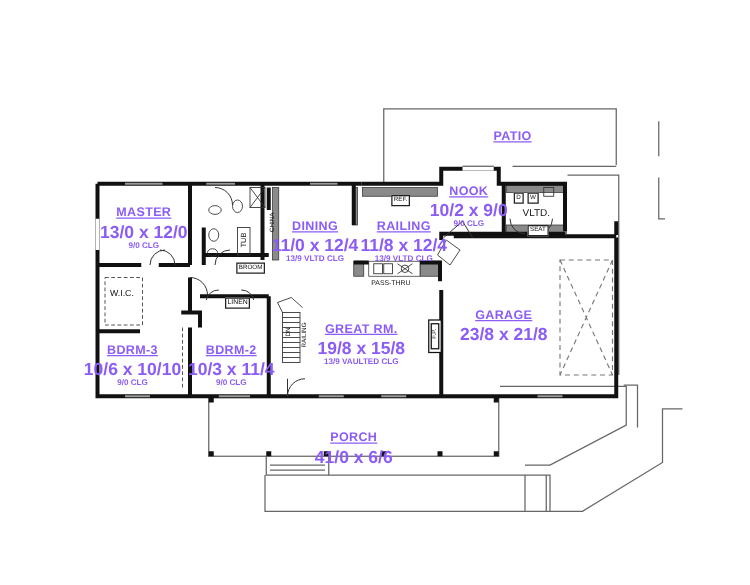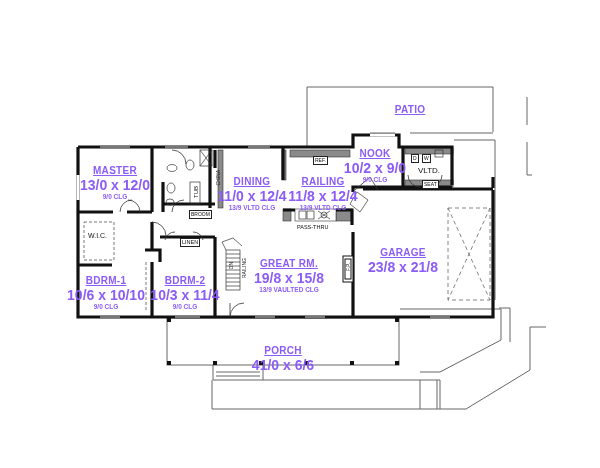--- a/index.html
+++ b/index.html
@@ -182,21 +182,21 @@
   <div class="dim">19/8 x 15/8</div>
   <div class="clg">13/9 VAULTED CLG</div>
 </div>
 
 <div class="lbl" style="left:403px; top:248px;">
   <div class="name">GARAGE</div>
   <div class="dim">23/8 x 21/8</div>
 </div>
 
 <div class="lbl" style="left:106px; top:276px;">
-  <div class="name">BDRM-1</div>
+  <div class="name">BDRM-3</div>
   <div class="dim">10/6 x 10/10</div>
   <div class="clg">9/0 CLG</div>
 </div>
 
 <div class="lbl" style="left:185px; top:276px;">
   <div class="name">BDRM-2</div>
   <div class="dim">10/3 x 11/4</div>
   <div class="clg">9/0 CLG</div>
 </div>
 

